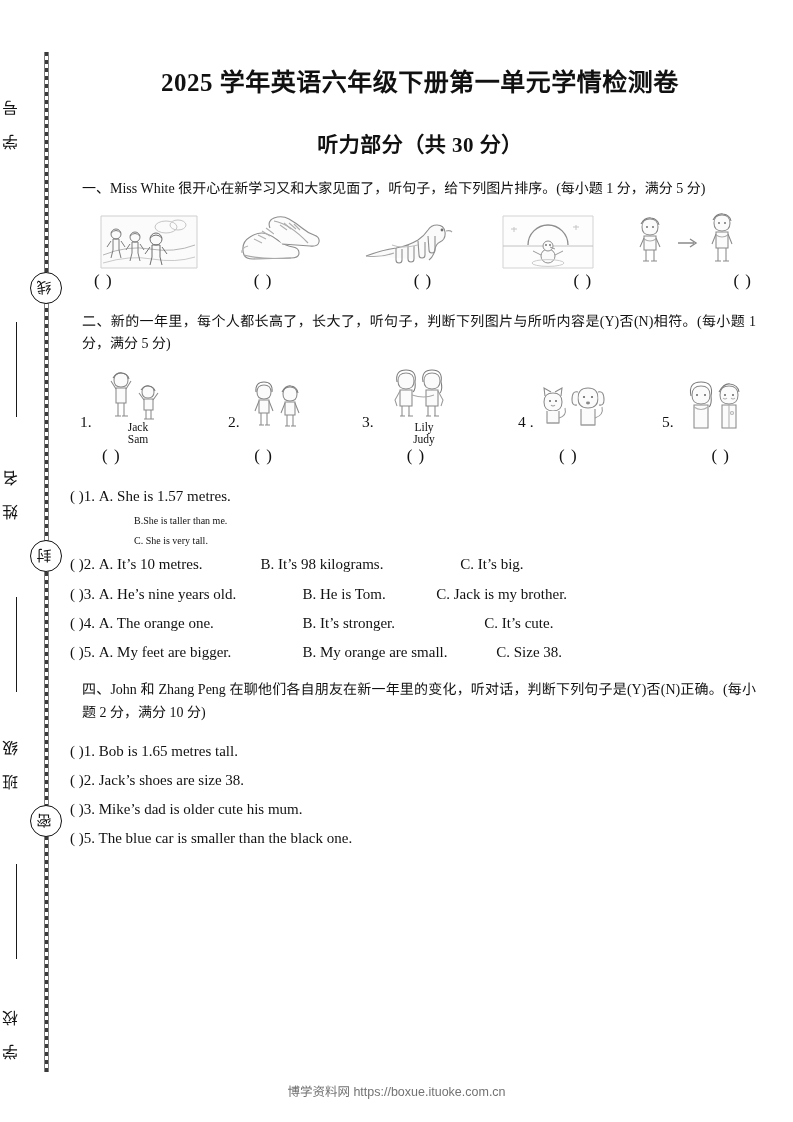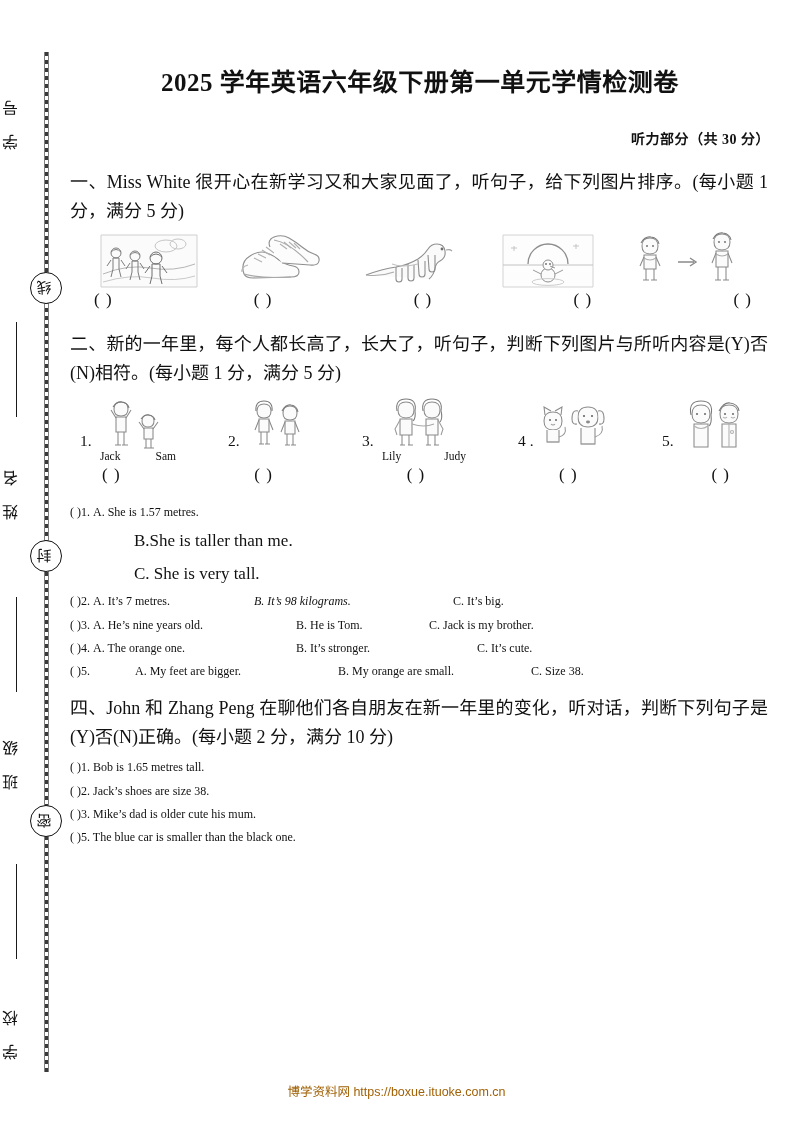--- a/index.html
+++ b/index.html
@@ -96,33 +96,33 @@
 
   .paper-title {
     text-align: center;
     font-size: 25px;
     font-weight: 700;
     letter-spacing: 0.5px;
     margin: 62px 0 0 0;
     font-family: "Liberation Serif", "DejaVu Serif", serif;
   }
   .section-title {
-    text-align: right;
-    font-size: 14px;
+    text-align: center;
+    font-size: 21px;
     font-weight: 700;
     margin: 30px 0 0 0;
     letter-spacing: 0.5px;
   }
 
   .qblock { margin-top: 20px; }
   .qstem {
-    font-size: 18px;
+    font-size: 14px;
     line-height: 1.62;
     text-align: justify;
-    margin: 0;
+    margin: 12px;
     padding: 0 2px 0 0;
   }
 
   
   .pic-row-1 {
     display: flex;
     align-items: flex-end;
     justify-content: space-between;
     margin-top: 6px;
     padding: 0 22px 0 30px;
@@ -170,54 +170,55 @@
     gap: 2px;
     padding-left: 18px;
   }
   .q2-names {
     display: flex;
     justify-content: space-between;
     font-size: 11.5px;
     padding-left: 18px;
     margin-top: 1px;
     min-height: 14px;
+    flex-direction: column;
   }
   .paren-row-2 {
     display: flex;
     justify-content: space-between;
     padding: 0 40px 0 32px;
     margin-top: 1px;
   }
 
   
   .opt-line {
-    font-size: 12px;
+    font-size: 15px;
     line-height: 1.95;
     white-space: nowrap;
   }
   .opt-line .brk { letter-spacing: 0; }
   .opt-sub {
-    font-size: 17px;
+    font-size: 10px;
     line-height: 1.95;
     padding-left: 64px;
     white-space: nowrap;
   }
   .tab-a { display: inline-block; }
   .opt-b { display: inline-block; }
   .opt-c { display: inline-block; }
 
   
   .footer-mark {
     position: absolute;
     left: 0;
     right: 0;
     bottom: 22px;
     text-align: center;
     font-size: 12.5px;
-    color: #a16207;
+    color: #737373;
     font-family: "Liberation Sans", "DejaVu Sans", sans-serif;
   }
 
   
   svg.art { display: block; }
   .art path, .art circle, .art ellipse, .art rect, .art line, .art polyline, .art polygon {
     vector-effect: non-scaling-stroke;
   }
 </style>
 </head>
@@ -546,42 +547,42 @@
     </div>
     <div class="opt-sub">
       <span>B.She is taller than me.</span>
     </div>
     <div class="opt-sub">
       <span>C. She is very tall.</span>
     </div>
 
     <div class="opt-line">
       <span class="brk">(      )</span><span>2.</span>
-      <span class="tab-a" style="min-width:158px;">A. It’s 7 metres.</span>
-      <span class="opt-b" style="min-width:196px;font-style:italic;">B. It’s 98 kilograms.</span>
+      <span class="tab-a" style="min-width:158px;">A. It’s 10 metres.</span>
+      <span class="opt-b" style="min-width:196px;">B. It’s 98 kilograms.</span>
       <span class="opt-c">C. It’s big.</span>
     </div>
 
     <div class="opt-line">
       <span class="brk">(      )</span><span>3.</span>
       <span class="tab-a" style="min-width:200px;">A. He’s nine years old.</span>
       <span class="opt-b" style="min-width:130px;">B. He is Tom.</span>
       <span class="opt-c">C. Jack is my brother.</span>
     </div>
 
     <div class="opt-line">
       <span class="brk">(      )</span><span>4.</span>
       <span class="tab-a" style="min-width:200px;">A. The orange one.</span>
       <span class="opt-b" style="min-width:178px;">B. It’s stronger.</span>
       <span class="opt-c">C. It’s cute.</span>
     </div>
 
     <div class="opt-line">
       <span class="brk">(      )</span><span>5.</span>
-      <span class="tab-a" style="min-width:200px;margin-left:42px;">A. My feet are bigger.</span>
+      <span class="tab-a" style="min-width:200px;">A. My feet are bigger.</span>
       <span class="opt-b" style="min-width:190px;">B. My orange are small.</span>
       <span class="opt-c">C. Size 38.</span>
     </div>
   </div>
 
   <div class="qblock" style="margin-top:10px;">
     <p class="qstem">四、John 和 Zhang Peng 在聊他们各自朋友在新一年里的变化，听对话，判断下列句子是(Y)否(N)正确。(每小题 2 分，满分 10 分)</p>
 
     <div class="opt-line" style="margin-top:4px;">
       <span class="brk">(      )</span><span>1.</span>

